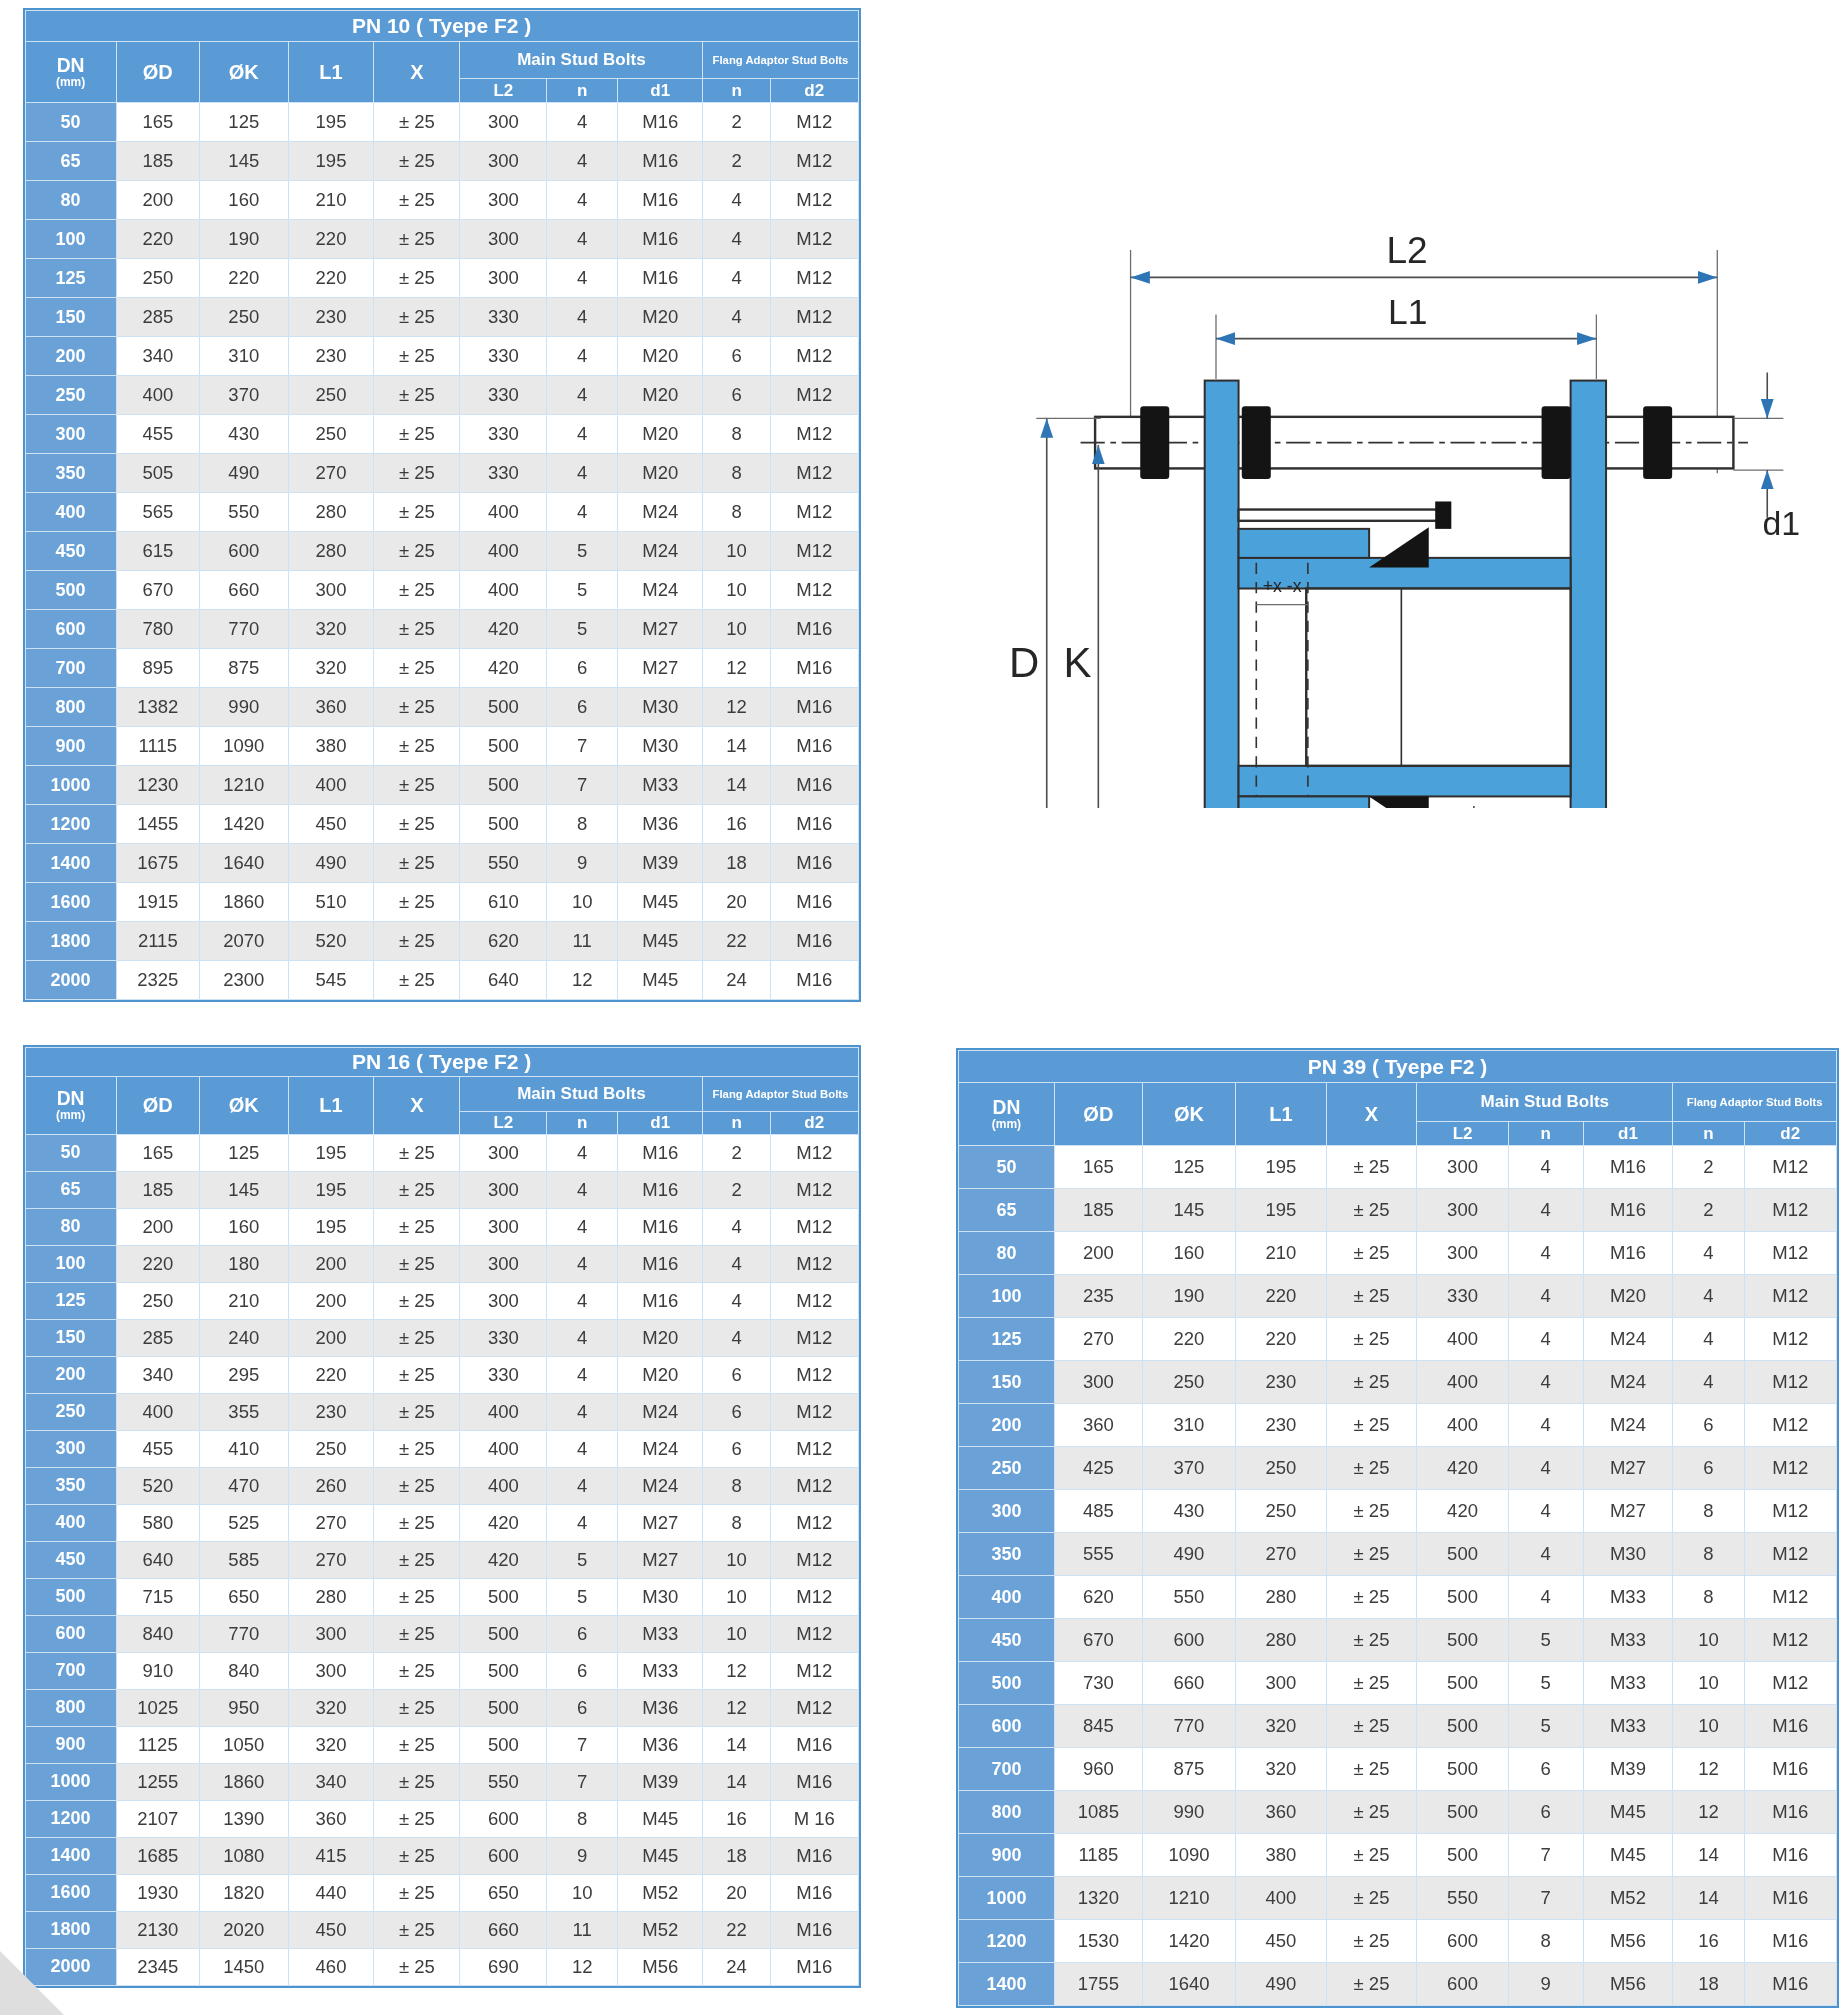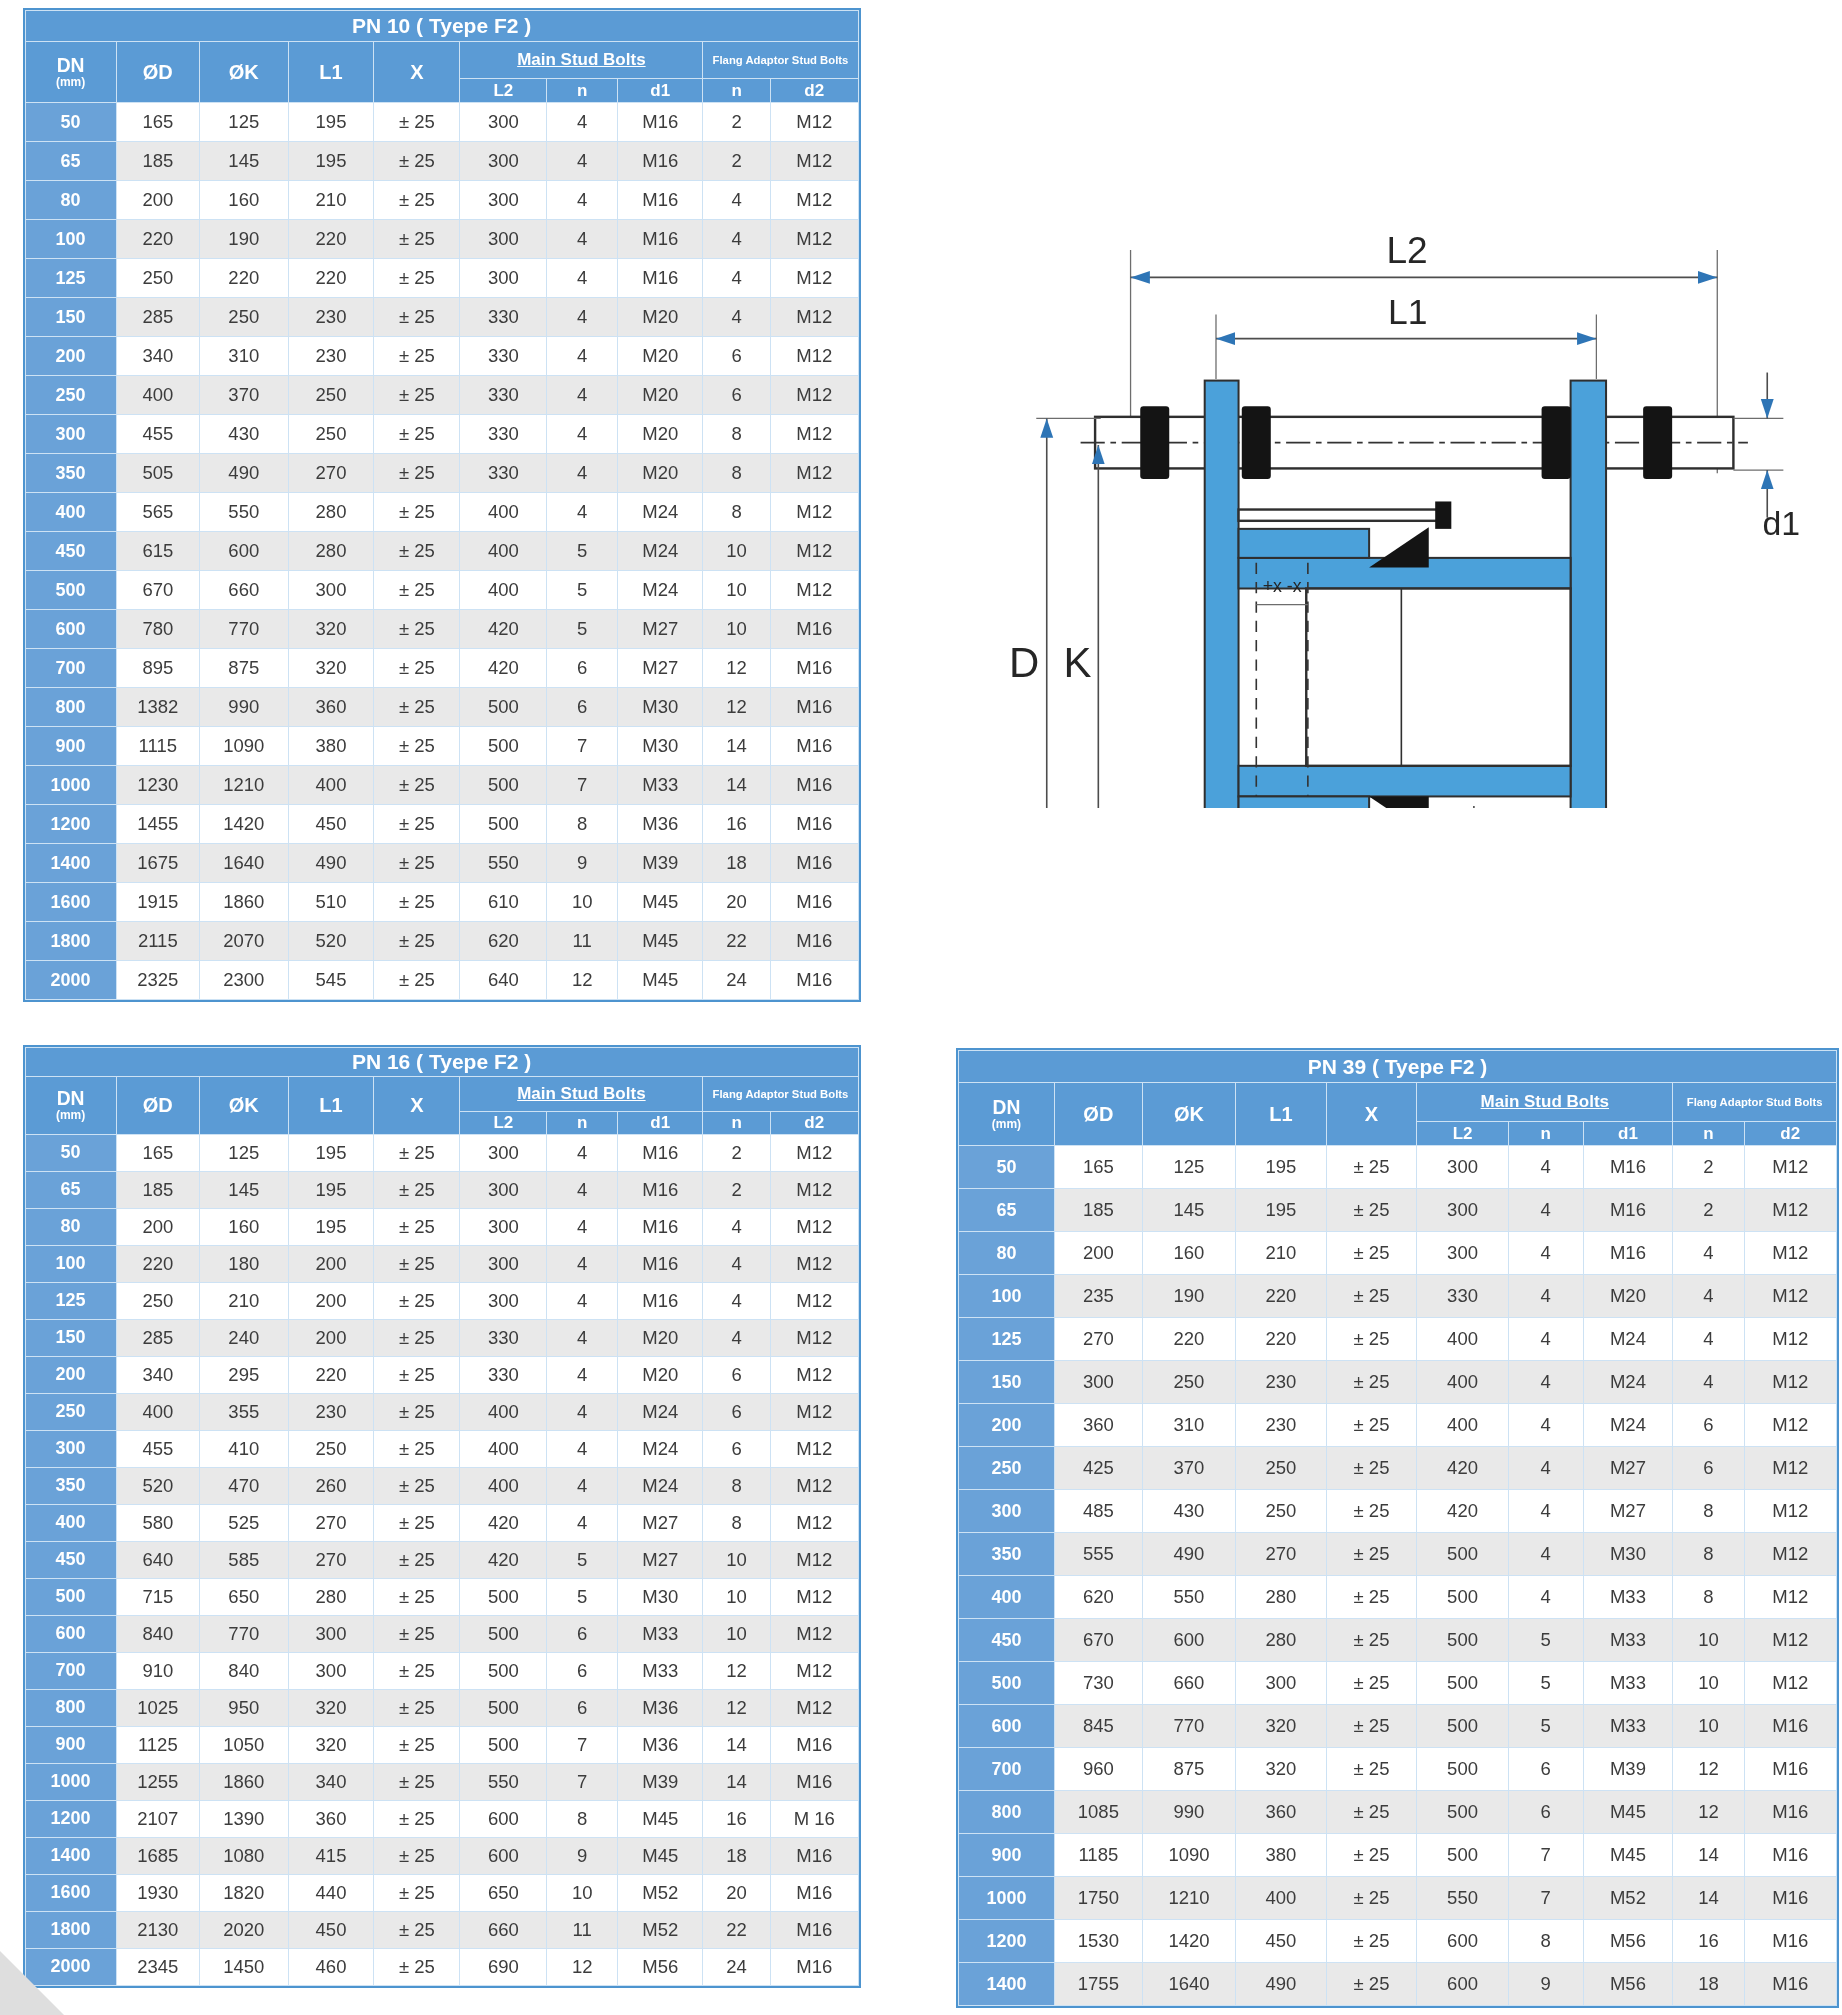--- a/index.html
+++ b/index.html
@@ -6,21 +6,21 @@
   body{font-family:"Liberation Sans", sans-serif;}
   #stage{position:relative;width:1843px;height:2015px;background:#ffffff;overflow:hidden;}
 
   .pn{position:absolute;border:2.4px solid #4d94cf;background:#ffffff;}
   .pn table{border-collapse:collapse;width:100%;table-layout:fixed;border-radius:22px;}
   .pn td{border:1.6px solid #cde2f4;text-align:center;vertical-align:middle;padding:0;overflow:hidden;white-space:nowrap;}
 
   .title-cell{background:#5b9bd5;color:#ffffff;font-size:21px;font-weight:bold;border-color:#5b9bd5;border-bottom-color:#eaf4fc;}
   .hcell{background:#5b9bd5;color:#ffffff;font-weight:bold;font-size:20px;border-color:#e9f3fb;}
   .hsub{font-size:17px;}
-  .group-main{font-size:17px;text-decoration:underline;}
+  .group-main{font-size:17px;}
   .group-flang{font-size:11.3px;}
   .dn-h .dn1{font-size:19.3px;font-weight:bold;line-height:1.05;}
   .dn-h .dn2{font-size:12px;font-weight:bold;line-height:1;}
   .dn-cell{background:#6aa2d8;color:#ffffff;font-weight:bold;font-size:18px;border-color:#e9f3fb;}
   .data-cell{color:#3c3c3c;font-size:18.5px;background:#ffffff;}
   tr.even .data-cell{background:#e9e9e9;}
 
   #diagram{position:absolute;left:1000px;top:203px;width:843px;height:605px;}
   .dia-blue{fill:#4ba1da;stroke:#2f2f2f;stroke-width:2.5;}
   .dia-white{fill:#ffffff;stroke:#2f2f2f;stroke-width:3;}
@@ -909,21 +909,21 @@
             <td class="data-cell">380</td>
             <td class="data-cell">± 25</td>
             <td class="data-cell">500</td>
             <td class="data-cell">7</td>
             <td class="data-cell">M45</td>
             <td class="data-cell">14</td>
             <td class="data-cell">M16</td>
           </tr>
           <tr class="even" style="height: 43px;">
             <td class="dn-cell">1000</td>
-            <td class="data-cell">1750</td>
+            <td class="data-cell">1320</td>
             <td class="data-cell">1210</td>
             <td class="data-cell">400</td>
             <td class="data-cell">± 25</td>
             <td class="data-cell">550</td>
             <td class="data-cell">7</td>
             <td class="data-cell">M52</td>
             <td class="data-cell">14</td>
             <td class="data-cell">M16</td>
           </tr>
           <tr class="odd" style="height: 43px;">

